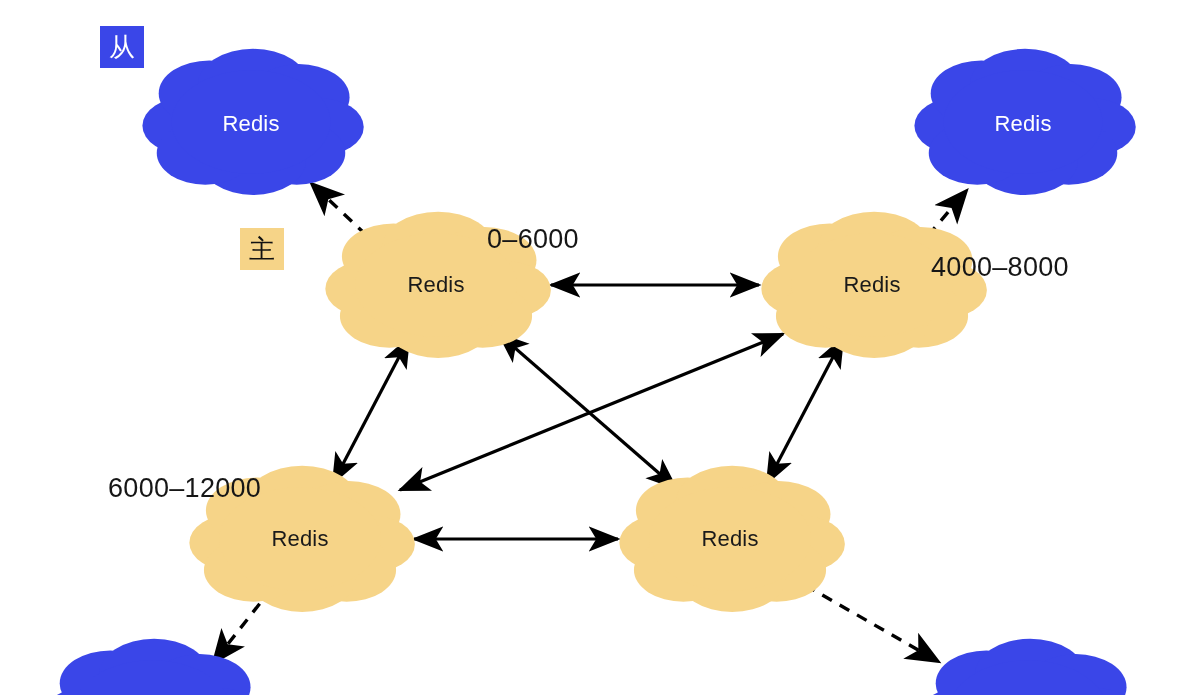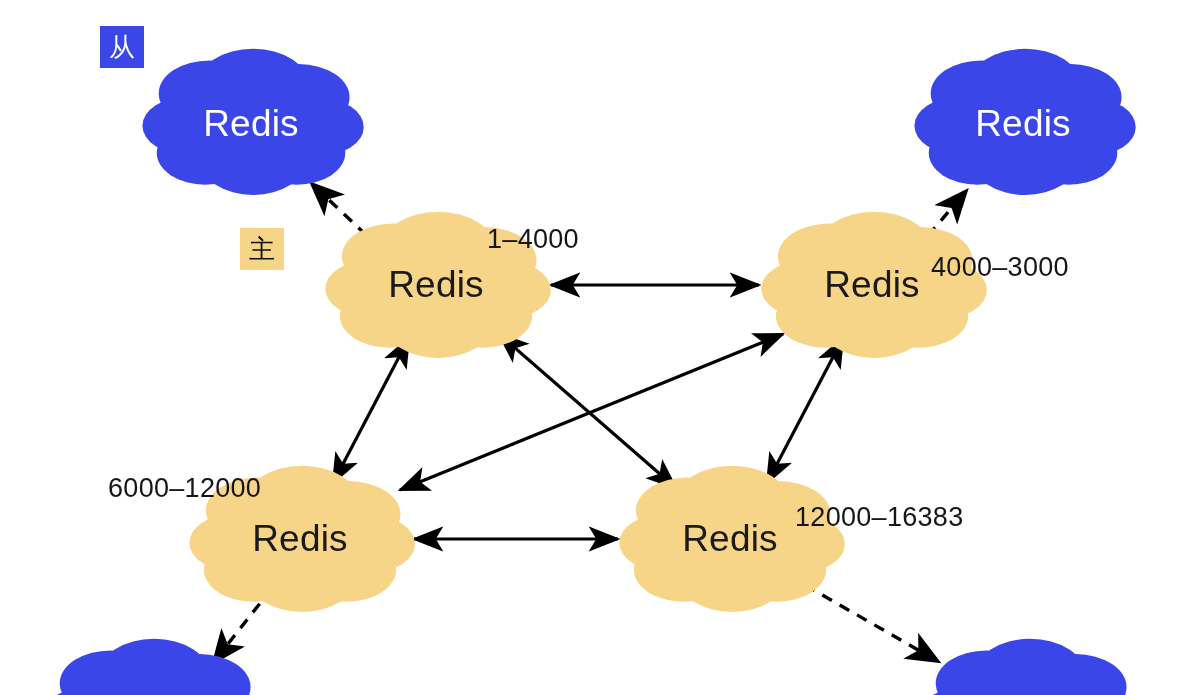--- a/index.html
+++ b/index.html
@@ -27,21 +27,21 @@
   #clouds {
     position: absolute;
     left: 0;
     top: 0;
     width: 1190px;
     height: 695px;
   }
   .cloud-label {
     position: absolute;
     transform: translate(-50%, -50%);
-    font-size: 37px;
+    font-size: 22px;
     font-weight: 500;
     letter-spacing: 0.2px;
     white-space: nowrap;
     pointer-events: none;
   }
   .cloud-label.master { color: #1a1a1a; }
   .cloud-label.slave  { color: #ffffff; }
 
   .slot-label {
     position: absolute;
@@ -208,21 +208,20 @@
     </svg>
 
   <div class="cloud-label master" style="left:436px; top:285px;">Redis</div>
   <div class="cloud-label master" style="left:872px; top:285px;">Redis</div>
   <div class="cloud-label master" style="left:300px; top:539px;">Redis</div>
   <div class="cloud-label master" style="left:730px; top:539px;">Redis</div>
 
   <div class="cloud-label slave" style="left:251px; top:124px;">Redis</div>
   <div class="cloud-label slave" style="left:1023px; top:124px;">Redis</div>
 
-  <div class="slot-label" style="left:487px; top:224px;">1–4000</div>
-  <div class="slot-label" style="left:931px; top:252px;">4000–3000</div>
+  <div class="slot-label" style="left:487px; top:224px;">0–6000</div>
+  <div class="slot-label" style="left:931px; top:252px;">4000–8000</div>
   <div class="slot-label" style="left:108px; top:473px;">6000–12000</div>
-  <div class="slot-label" style="left:795px; top:502px;">12000–16383</div>
 
   <div class="legend-box slave-key" style="left:100px; top:26px;">从</div>
   <div class="legend-box master-key" style="left:240px; top:228px;">主</div>
 
 </div>
 
 </body></html>

